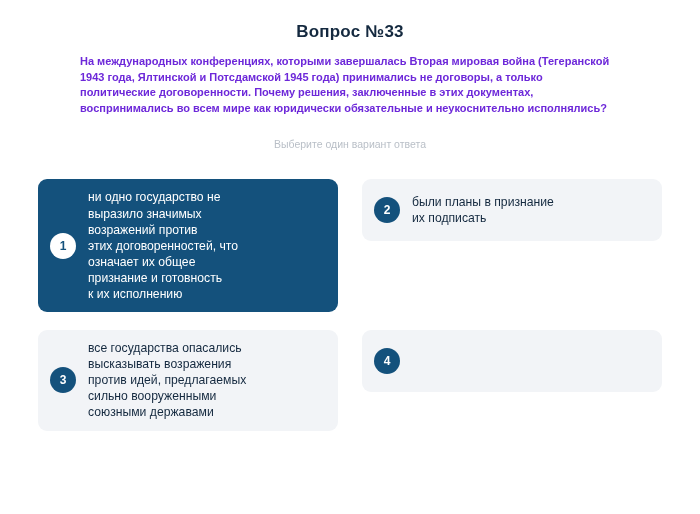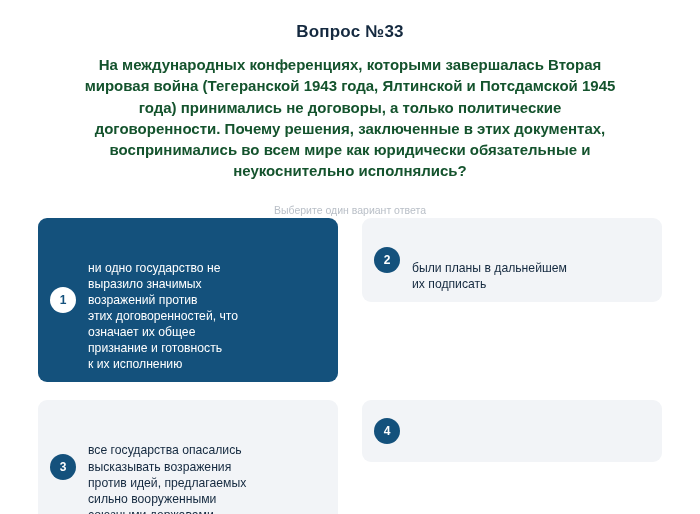--- a/index.html
+++ b/index.html
@@ -23,34 +23,33 @@
   }
   .question-title {
     text-align: center;
     font-size: 17px;
     font-weight: bold;
     color: #14293f;
     margin: 6px 0 12px 0;
     letter-spacing: 0.2px;
   }
   .question-text {
-    text-align: center;
-    font-size: 15px;
+    font-size: 11px;
     font-weight: bold;
     line-height: 1.42;
-    color: #14532d;
+    color: #6d28d9;
     margin: 0 auto;
     width: 540px;
   }
   .hint {
     text-align: center;
     font-size: 10.5px;
     color: #b9bfc7;
     margin-top: 22px;
-    margin-bottom: 2px;
+    margin-bottom: 29px;
   }
   .options {
     display: grid;
     grid-template-columns: 300px 300px;
     grid-column-gap: 24px;
     grid-row-gap: 18px;
     justify-content: center;
     align-items: start;
     margin-top: 2px;
   }
@@ -84,21 +83,20 @@
   .option.selected .badge {
     background: #ffffff;
     color: #14517c;
   }
   .option-text {
     font-size: 12.2px;
     line-height: 1.32;
     color: #14293f;
     font-weight: normal;
     white-space: pre-line;
-    margin-top: 32px;
   }
   .option.selected .option-text {
     color: #ffffff;
   }
   
   .option.tall {
     min-height: 108px;
     align-items: center;
   }
 </style>
@@ -121,21 +119,21 @@
 выразило значимых
 возражений против
 этих договоренностей, что
 означает их общее
 признание и готовность
 к их исполнению</div>
     </div>
 
     <div class="option">
       <div class="badge">2</div>
-      <div class="option-text">были планы в дальнейшем
+      <div class="option-text">были планы в признание
 их подписать</div>
     </div>
 
     <div class="option">
       <div class="badge">3</div>
       <div class="option-text">все государства опасались
 высказывать возражения
 против идей, предлагаемых
 сильно вооруженными
 союзными державами</div>

